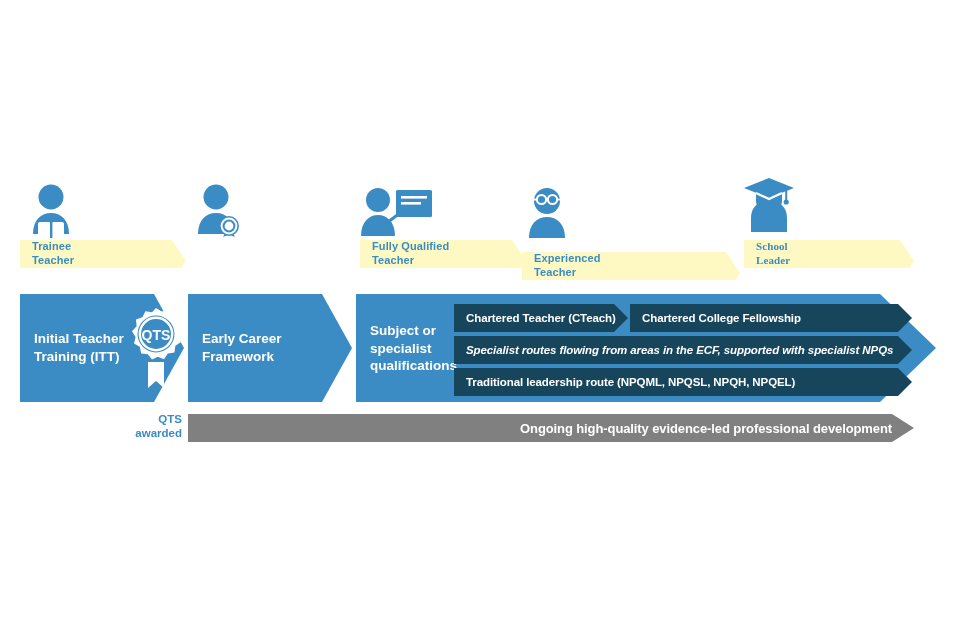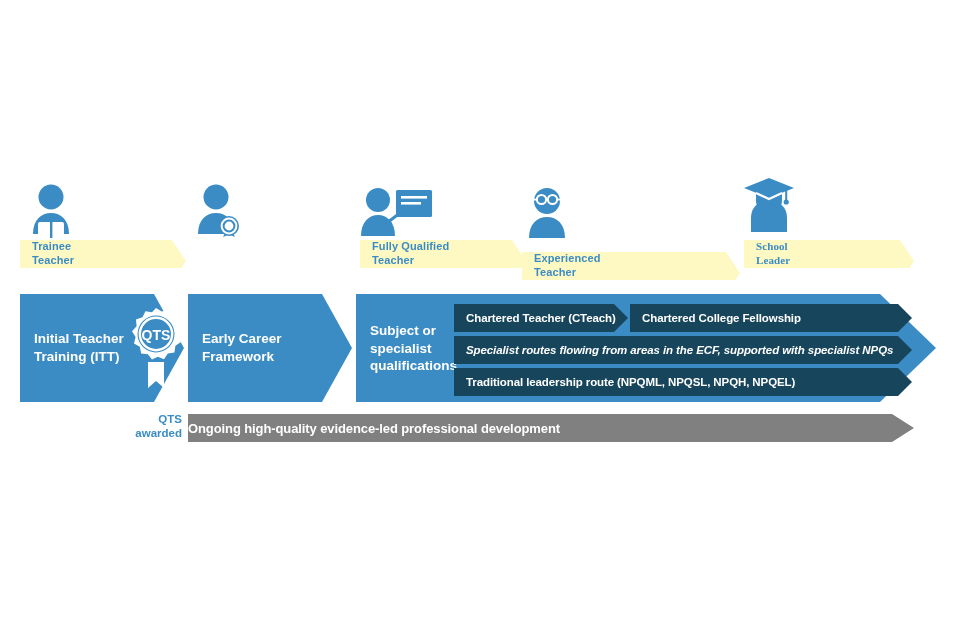--- a/index.html
+++ b/index.html
@@ -90,21 +90,21 @@
   .cpd-bar {
     position: absolute;
     background: #808080;
   }
   .cpd-bar .cpd-label {
     position: absolute;
     left: 0;
     right: 22px;
     top: 50%;
     transform: translateY(-50%);
-    text-align: left;
+    text-align: right;
     color: #ffffff;
     font-size: 13px;
     font-weight: bold;
     letter-spacing: -0.1px;
   }
 
   
   .qts-caption {
     position: absolute;
     color: #3b8cc4;

